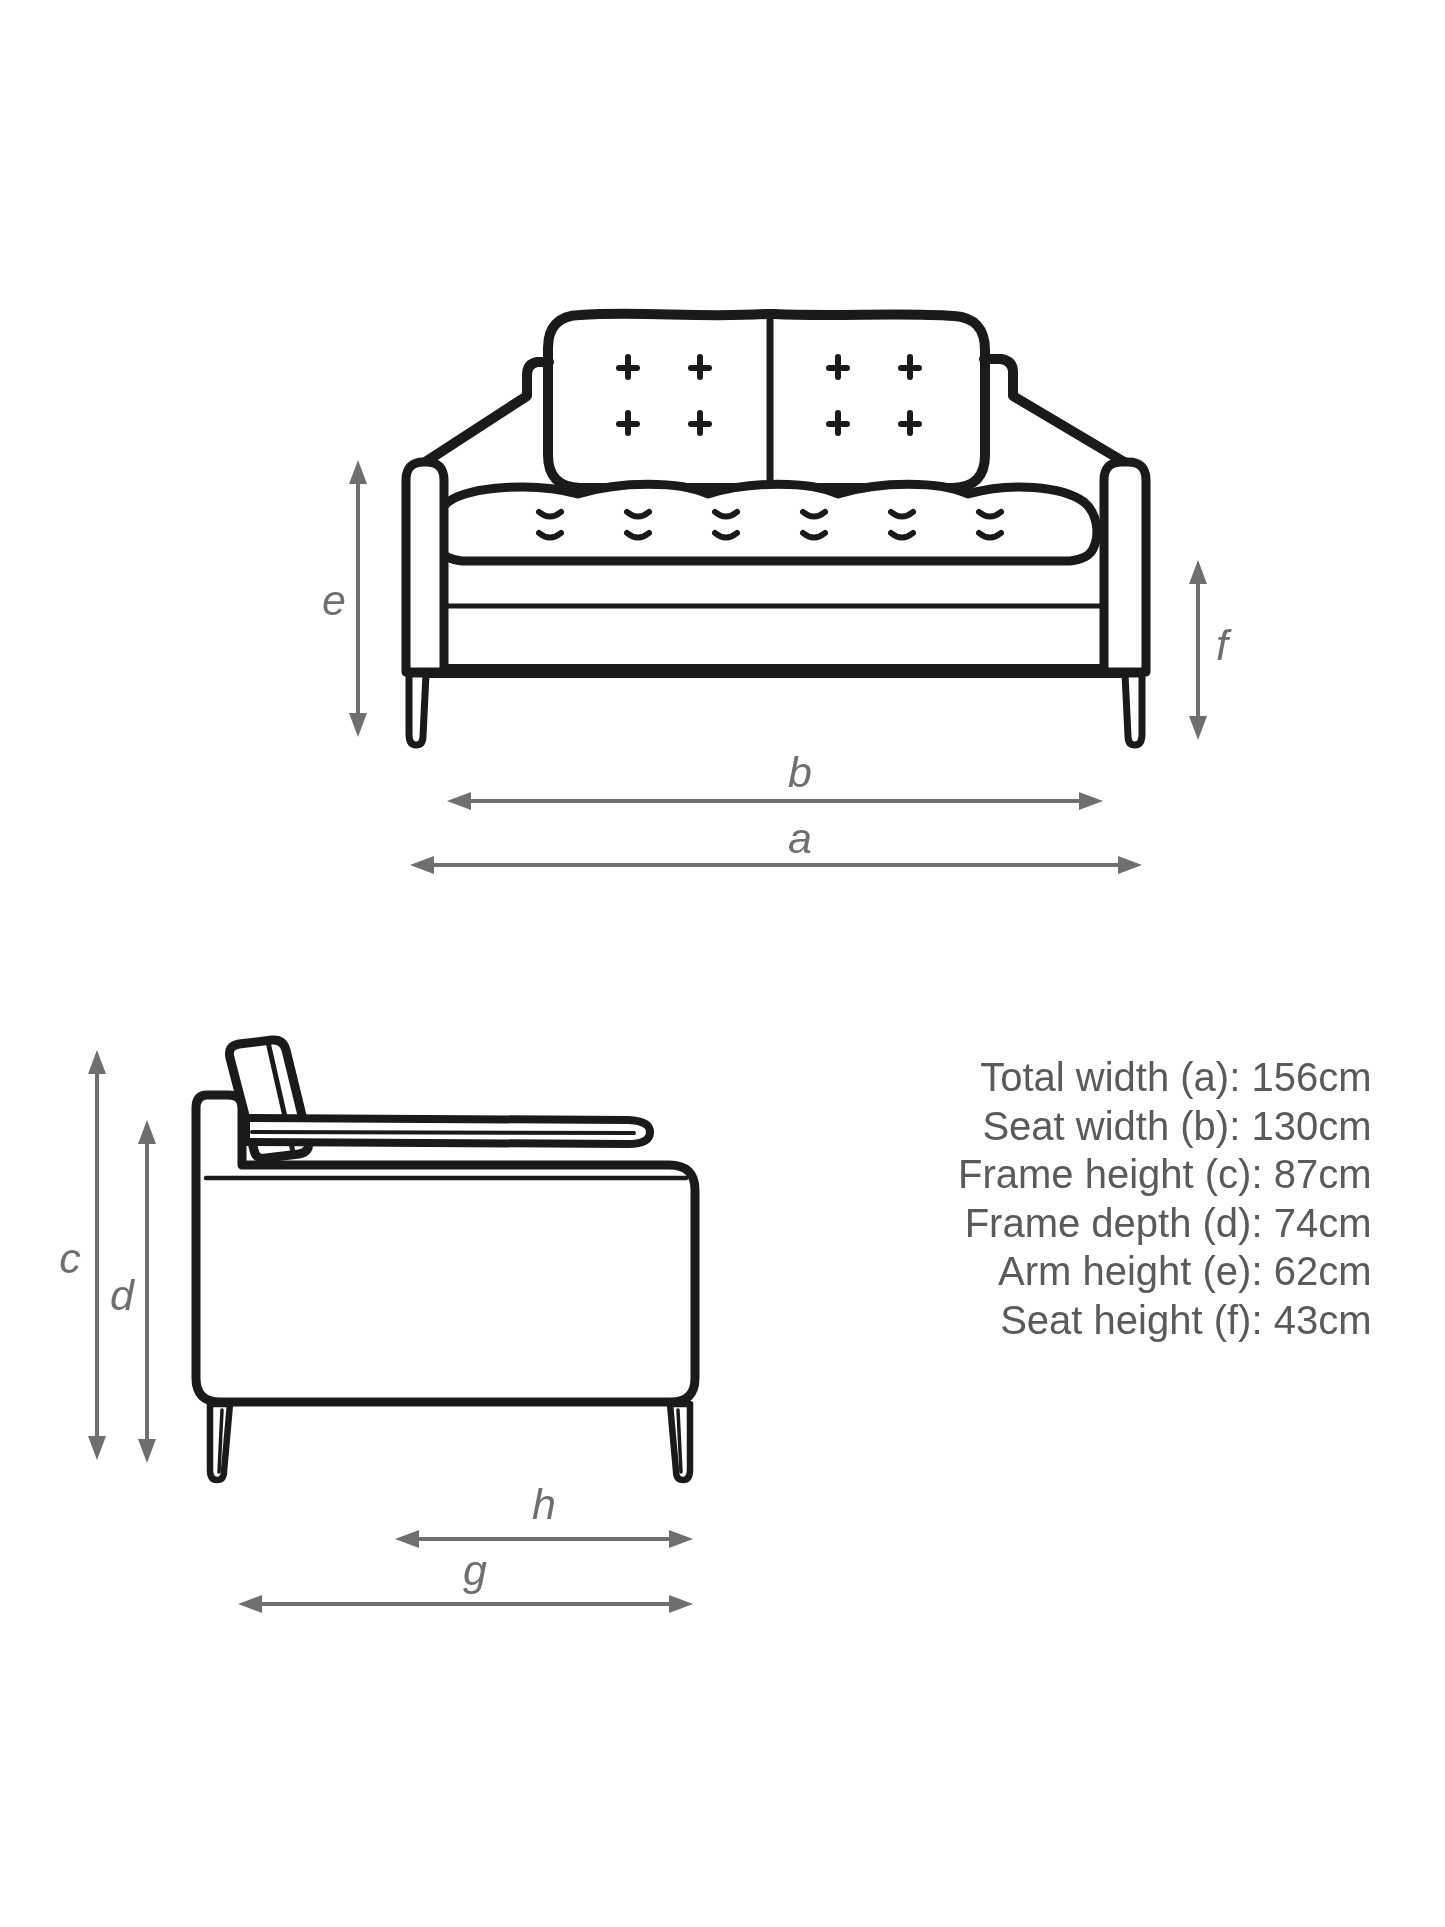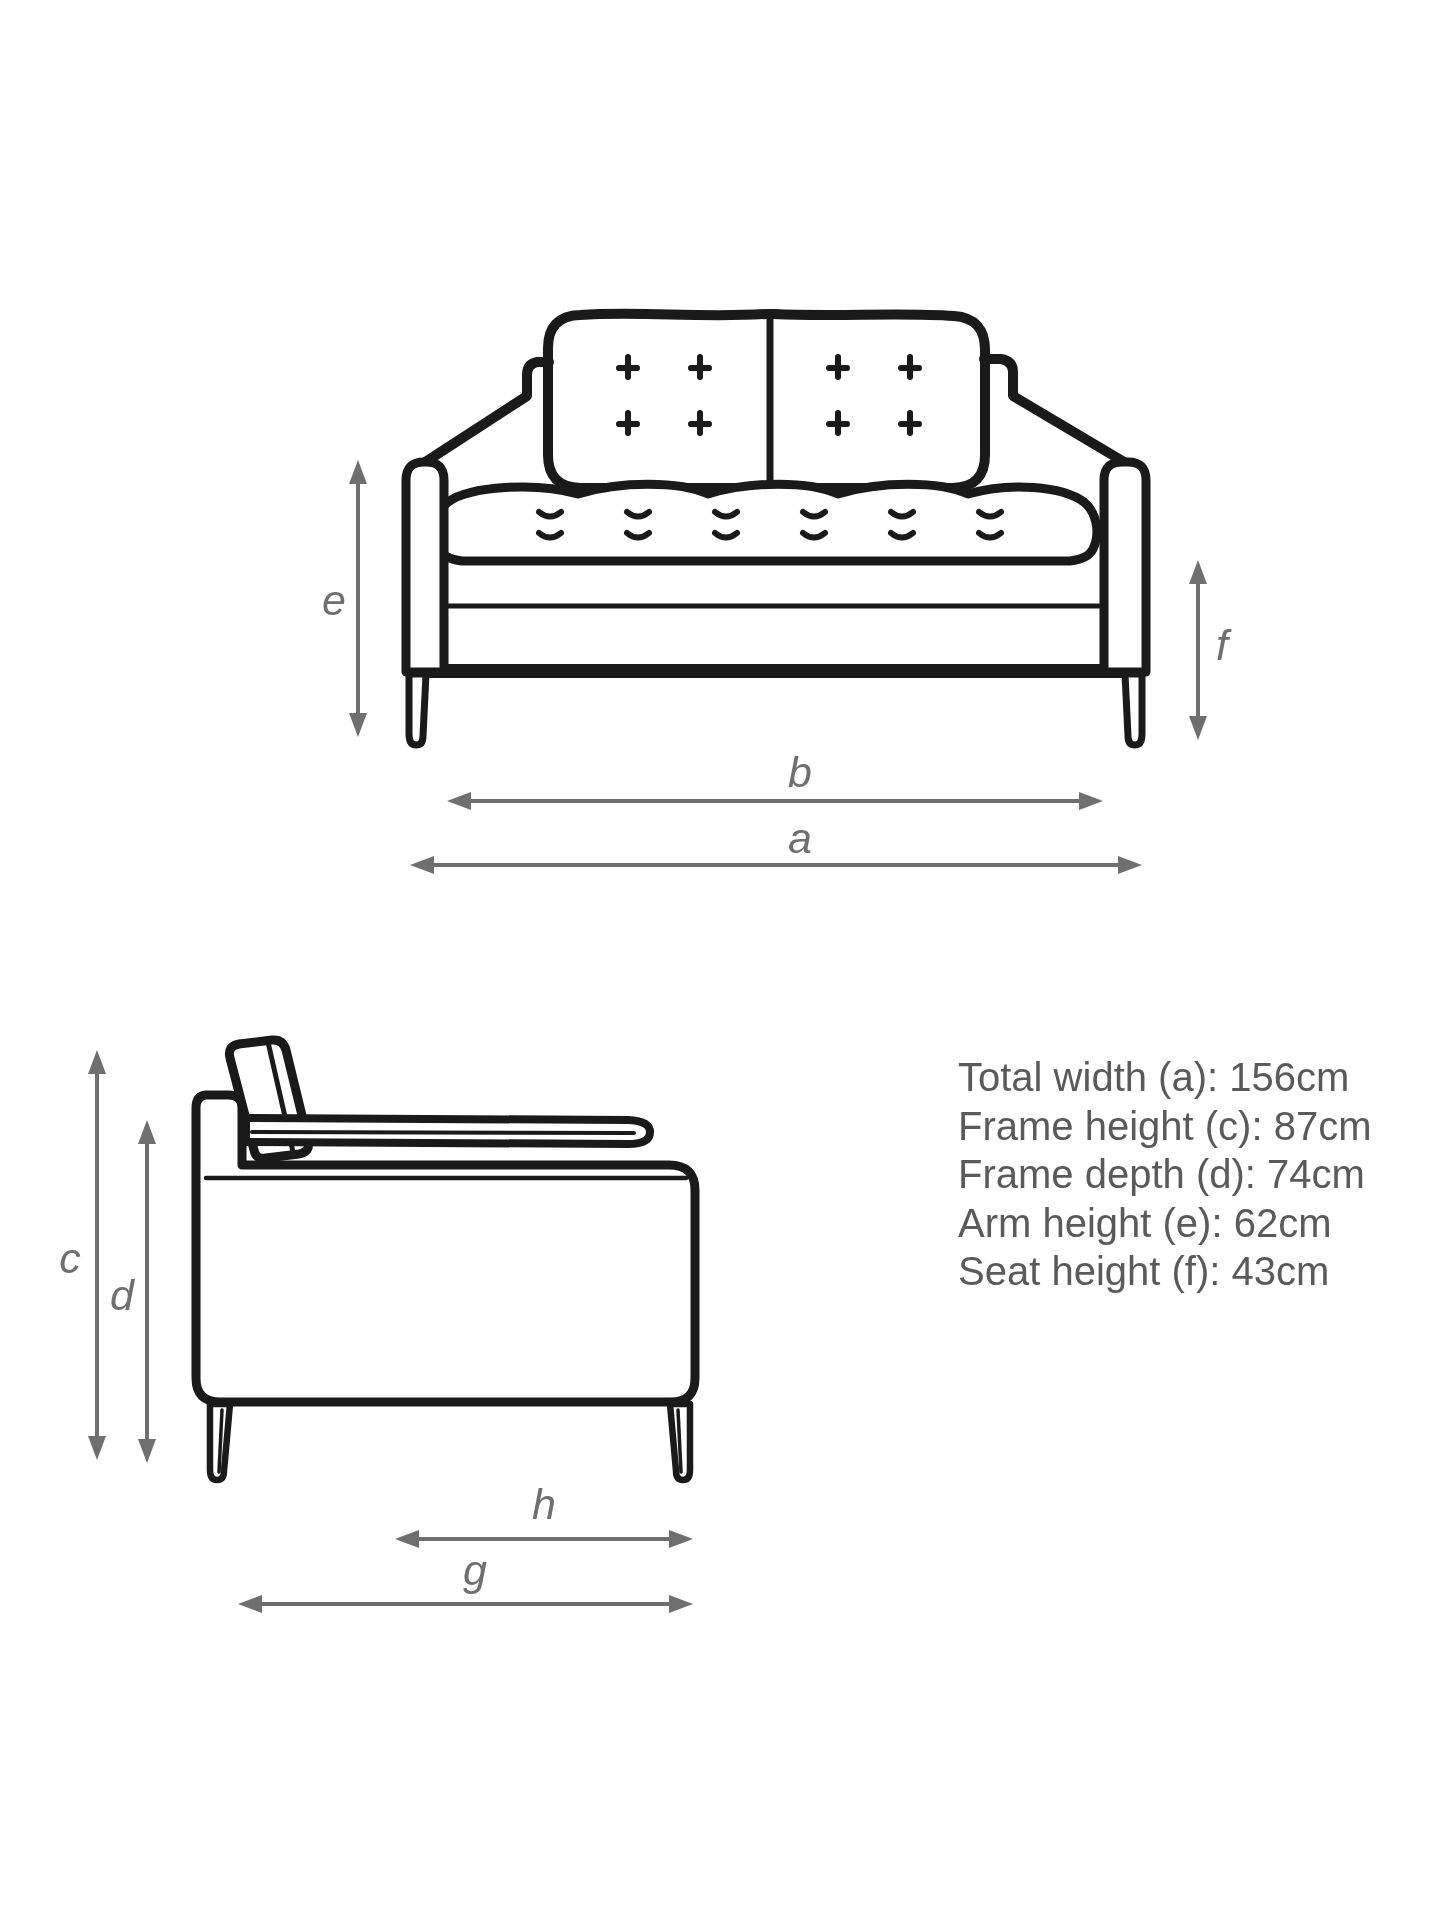--- a/index.html
+++ b/index.html
@@ -6,21 +6,21 @@
   .canvas{position:relative;width:1445px;height:1927px;background:var(--background,#ffffff);overflow:hidden;
           font-family:"Liberation Sans",sans-serif;}
   svg{position:absolute;left:0;top:0;}
   .outline{stroke:var(--outline,#1a1a1a);fill:none;stroke-linecap:round;stroke-linejoin:round;}
   .filled{fill:#ffffff;}
   .dim-line{stroke:var(--dimension,#6f6f6f);stroke-width:4;fill:none;}
   .dim-head{fill:var(--dimension,#6f6f6f);stroke:none;}
   .dim-label{position:absolute;transform:translate(-50%,-50%);
              font:italic 43px "Liberation Sans",sans-serif;color:var(--dimension,#6f6f6f);}
   .spec-list{position:absolute;left:958px;top:1053px;font:40px "Liberation Sans",sans-serif;
-             line-height:48.5px;color:var(--text,#5a5a5a);white-space:nowrap;}
+             line-height:48.5px;color:var(--text,#5a5a5a);white-space:nowrap;text-align:right;}
 </style>
 </head>
 <body>
 
 <div class="canvas">
 
   <svg width="1445" height="1927" viewBox="0 0 1445 1927">
 
     <g>
 
@@ -116,18 +116,19 @@
   <span class="dim-label" style="left:1222px;top:645px">f</span>
   <span class="dim-label" style="left:800px;top:772px">b</span>
   <span class="dim-label" style="left:800px;top:838px">a</span>
   <span class="dim-label" style="left:70px;top:1258px">c</span>
   <span class="dim-label" style="left:122px;top:1295px">d</span>
   <span class="dim-label" style="left:544px;top:1504px">h</span>
   <span class="dim-label" style="left:475px;top:1570px">g</span>
 
   <div class="spec-list">
     <div>Total width (a): 156cm</div>
+    <div>Seat width (b): 130cm</div>
     <div>Frame height (c): 87cm</div>
     <div>Frame depth (d): 74cm</div>
     <div>Arm height (e): 62cm</div>
     <div>Seat height (f): 43cm</div>
   </div>
 </div>
 
 </body></html>

